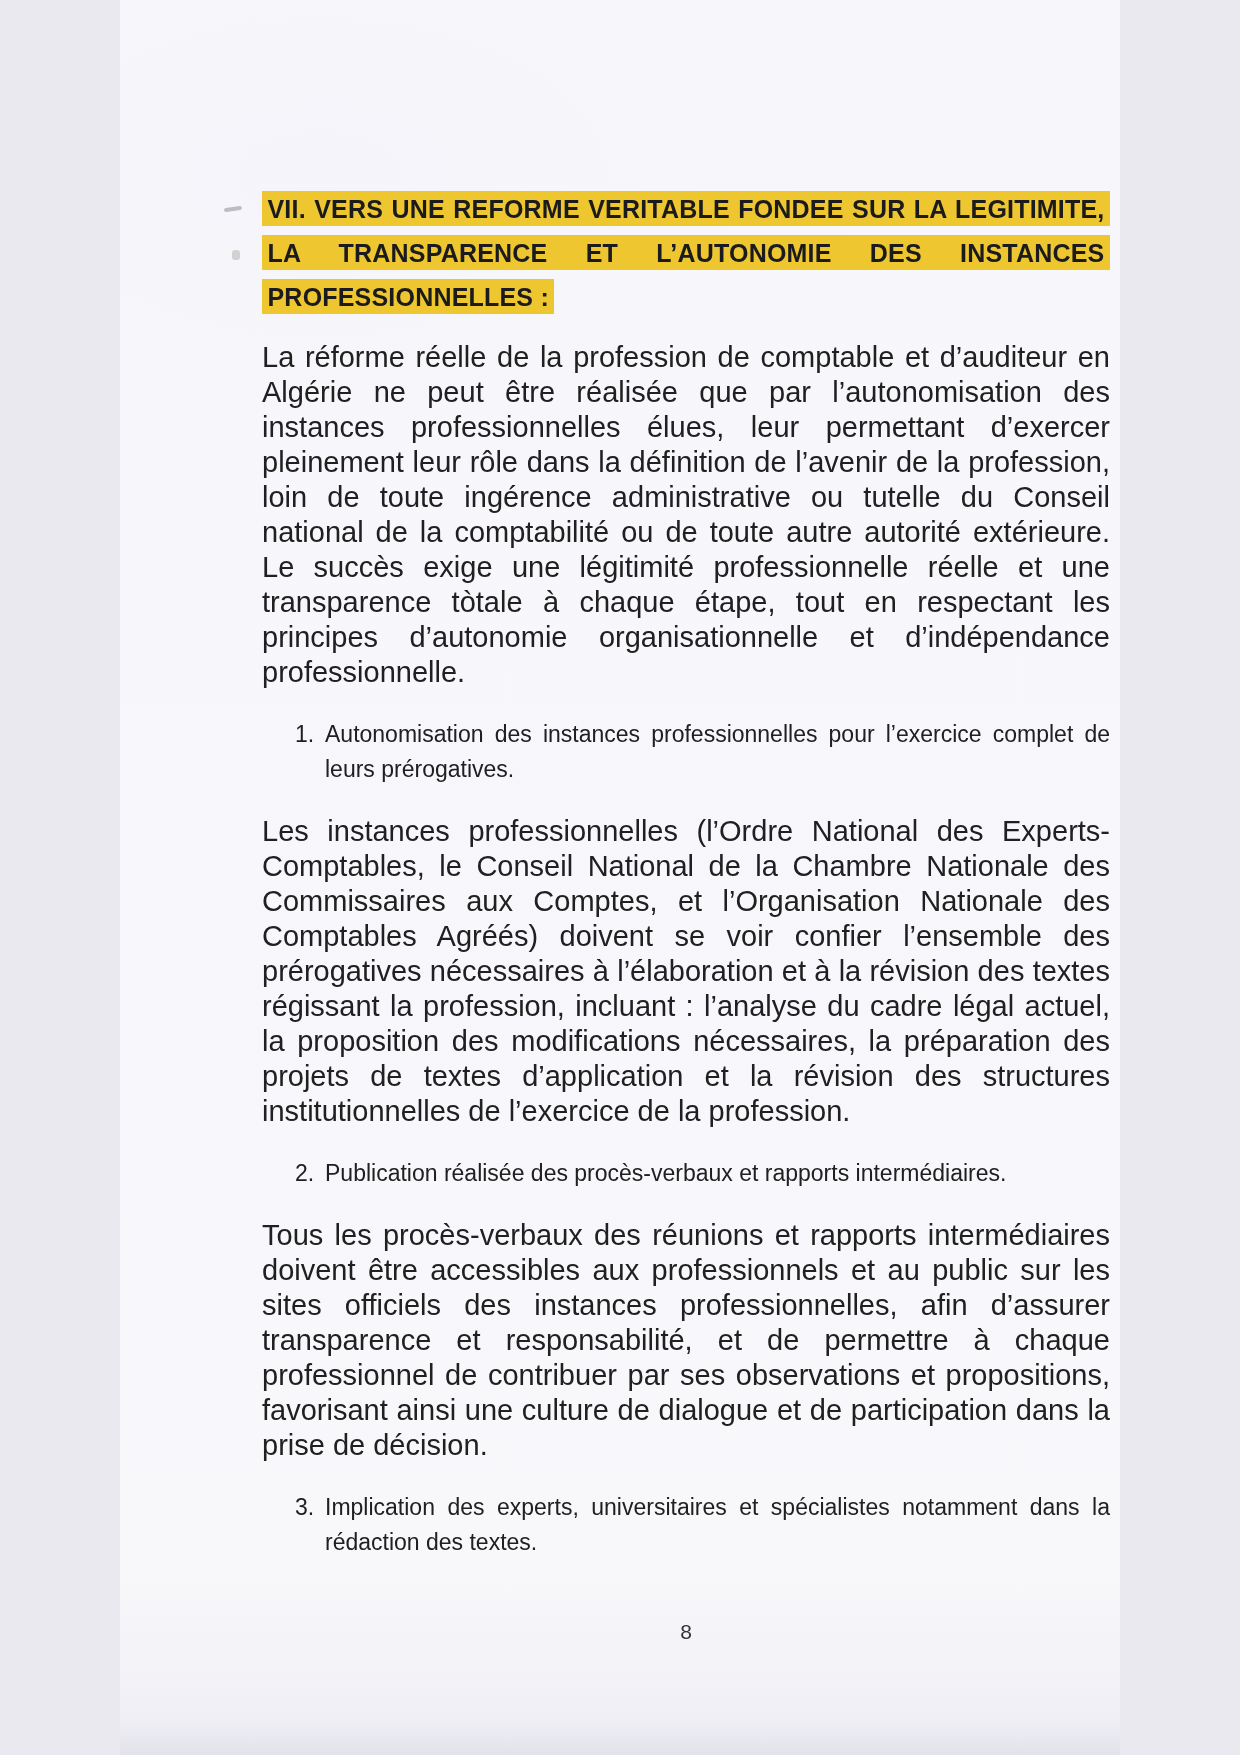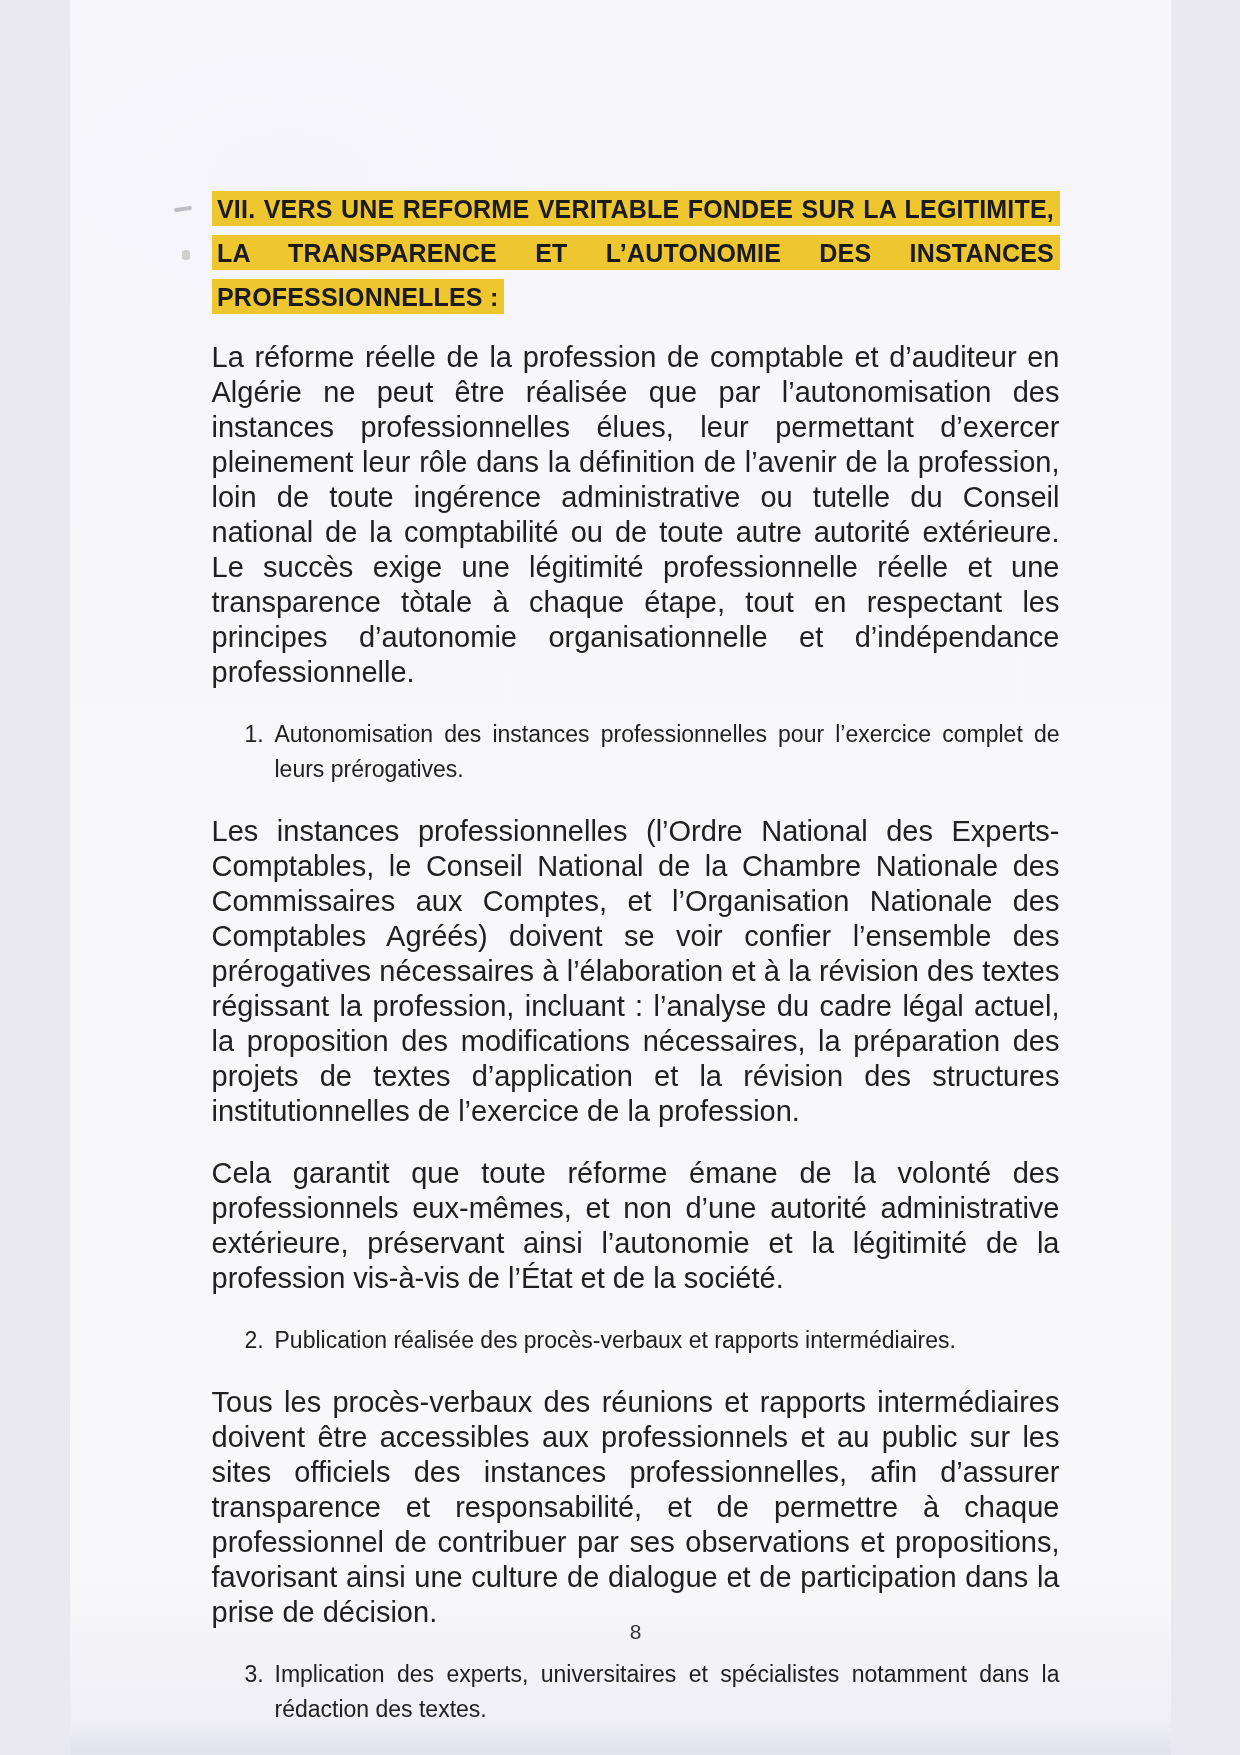--- a/index.html
+++ b/index.html
@@ -2,21 +2,21 @@
 <html lang="fr"><head>
 <meta charset="utf-8">
 <style>
   html, body {
     margin: 0;
     padding: 0;
     background: #e9e9ef;
   }
   .page {
     position: relative;
-    width: 1101px;
+    width: 1000px;
     height: 1755px;
     margin: 0 auto;
     background:
       radial-gradient(ellipse 900px 500px at 20% 10%, rgba(244,244,250,0.9), rgba(244,244,250,0) 60%),
       linear-gradient(180deg, #f7f7fb 0%, #f8f8fb 90%, #efeff5 98%, #e2e2ea 100%);
     overflow: hidden;
     font-family: "Liberation Sans", "DejaVu Sans", sans-serif;
     color: #202020;
   }
   .content {
@@ -106,21 +106,20 @@
     <p class="para">La réforme réelle de la profession de comptable et d’auditeur en Algérie ne peut être réalisée que par l’autonomisation des instances professionnelles élues, leur permettant d’exercer pleinement leur rôle dans la définition de l’avenir de la profession, loin de toute ingérence administrative ou tutelle du Conseil national de la comptabilité ou de toute autre autorité extérieure. Le succès exige une légitimité professionnelle réelle et une transparence tòtale à chaque étape, tout en respectant les principes d’autonomie organisationnelle et d’indépendance professionnelle.</p>
 
 
     <div class="list-item">
       <span class="num">1.</span>
       <div class="li-text">Autonomisation des instances professionnelles pour l’exercice complet de leurs prérogatives.</div>
     </div>
 
     <p class="para">Les instances professionnelles (l’Ordre National des Experts-Comptables, le Conseil National de la Chambre Nationale des Commissaires aux Comptes, et l’Organisation Nationale des Comptables Agréés) doivent se voir confier l’ensemble des prérogatives nécessaires à l’élaboration et à la révision des textes régissant la profession, incluant : l’analyse du cadre légal actuel, la proposition des modifications nécessaires, la préparation des projets de textes d’application et la révision des structures institutionnelles de l’exercice de la profession.</p>
 
-    <p class="para">Cela garantit que toute réforme émane de la volonté des professionnels eux-mêmes, et non d’une autorité administrative extérieure, préservant ainsi l’autonomie et la légitimité de la profession vis-à-vis de l’État et de la société.</p>
 
     <div class="list-item">
       <span class="num">2.</span>
       <div class="li-text">Publication réalisée des procès-verbaux et rapports intermédiaires.</div>
     </div>
 
     <p class="para">Tous les procès-verbaux des réunions et rapports intermédiaires doivent être accessibles aux professionnels et au public sur les sites officiels des instances professionnelles, afin d’assurer transparence et responsabilité, et de permettre à chaque professionnel de contribuer par ses observations et propositions, favorisant ainsi une culture de dialogue et de participation dans la prise de décision.</p>
 
     <div class="list-item">
       <span class="num">3.</span>

